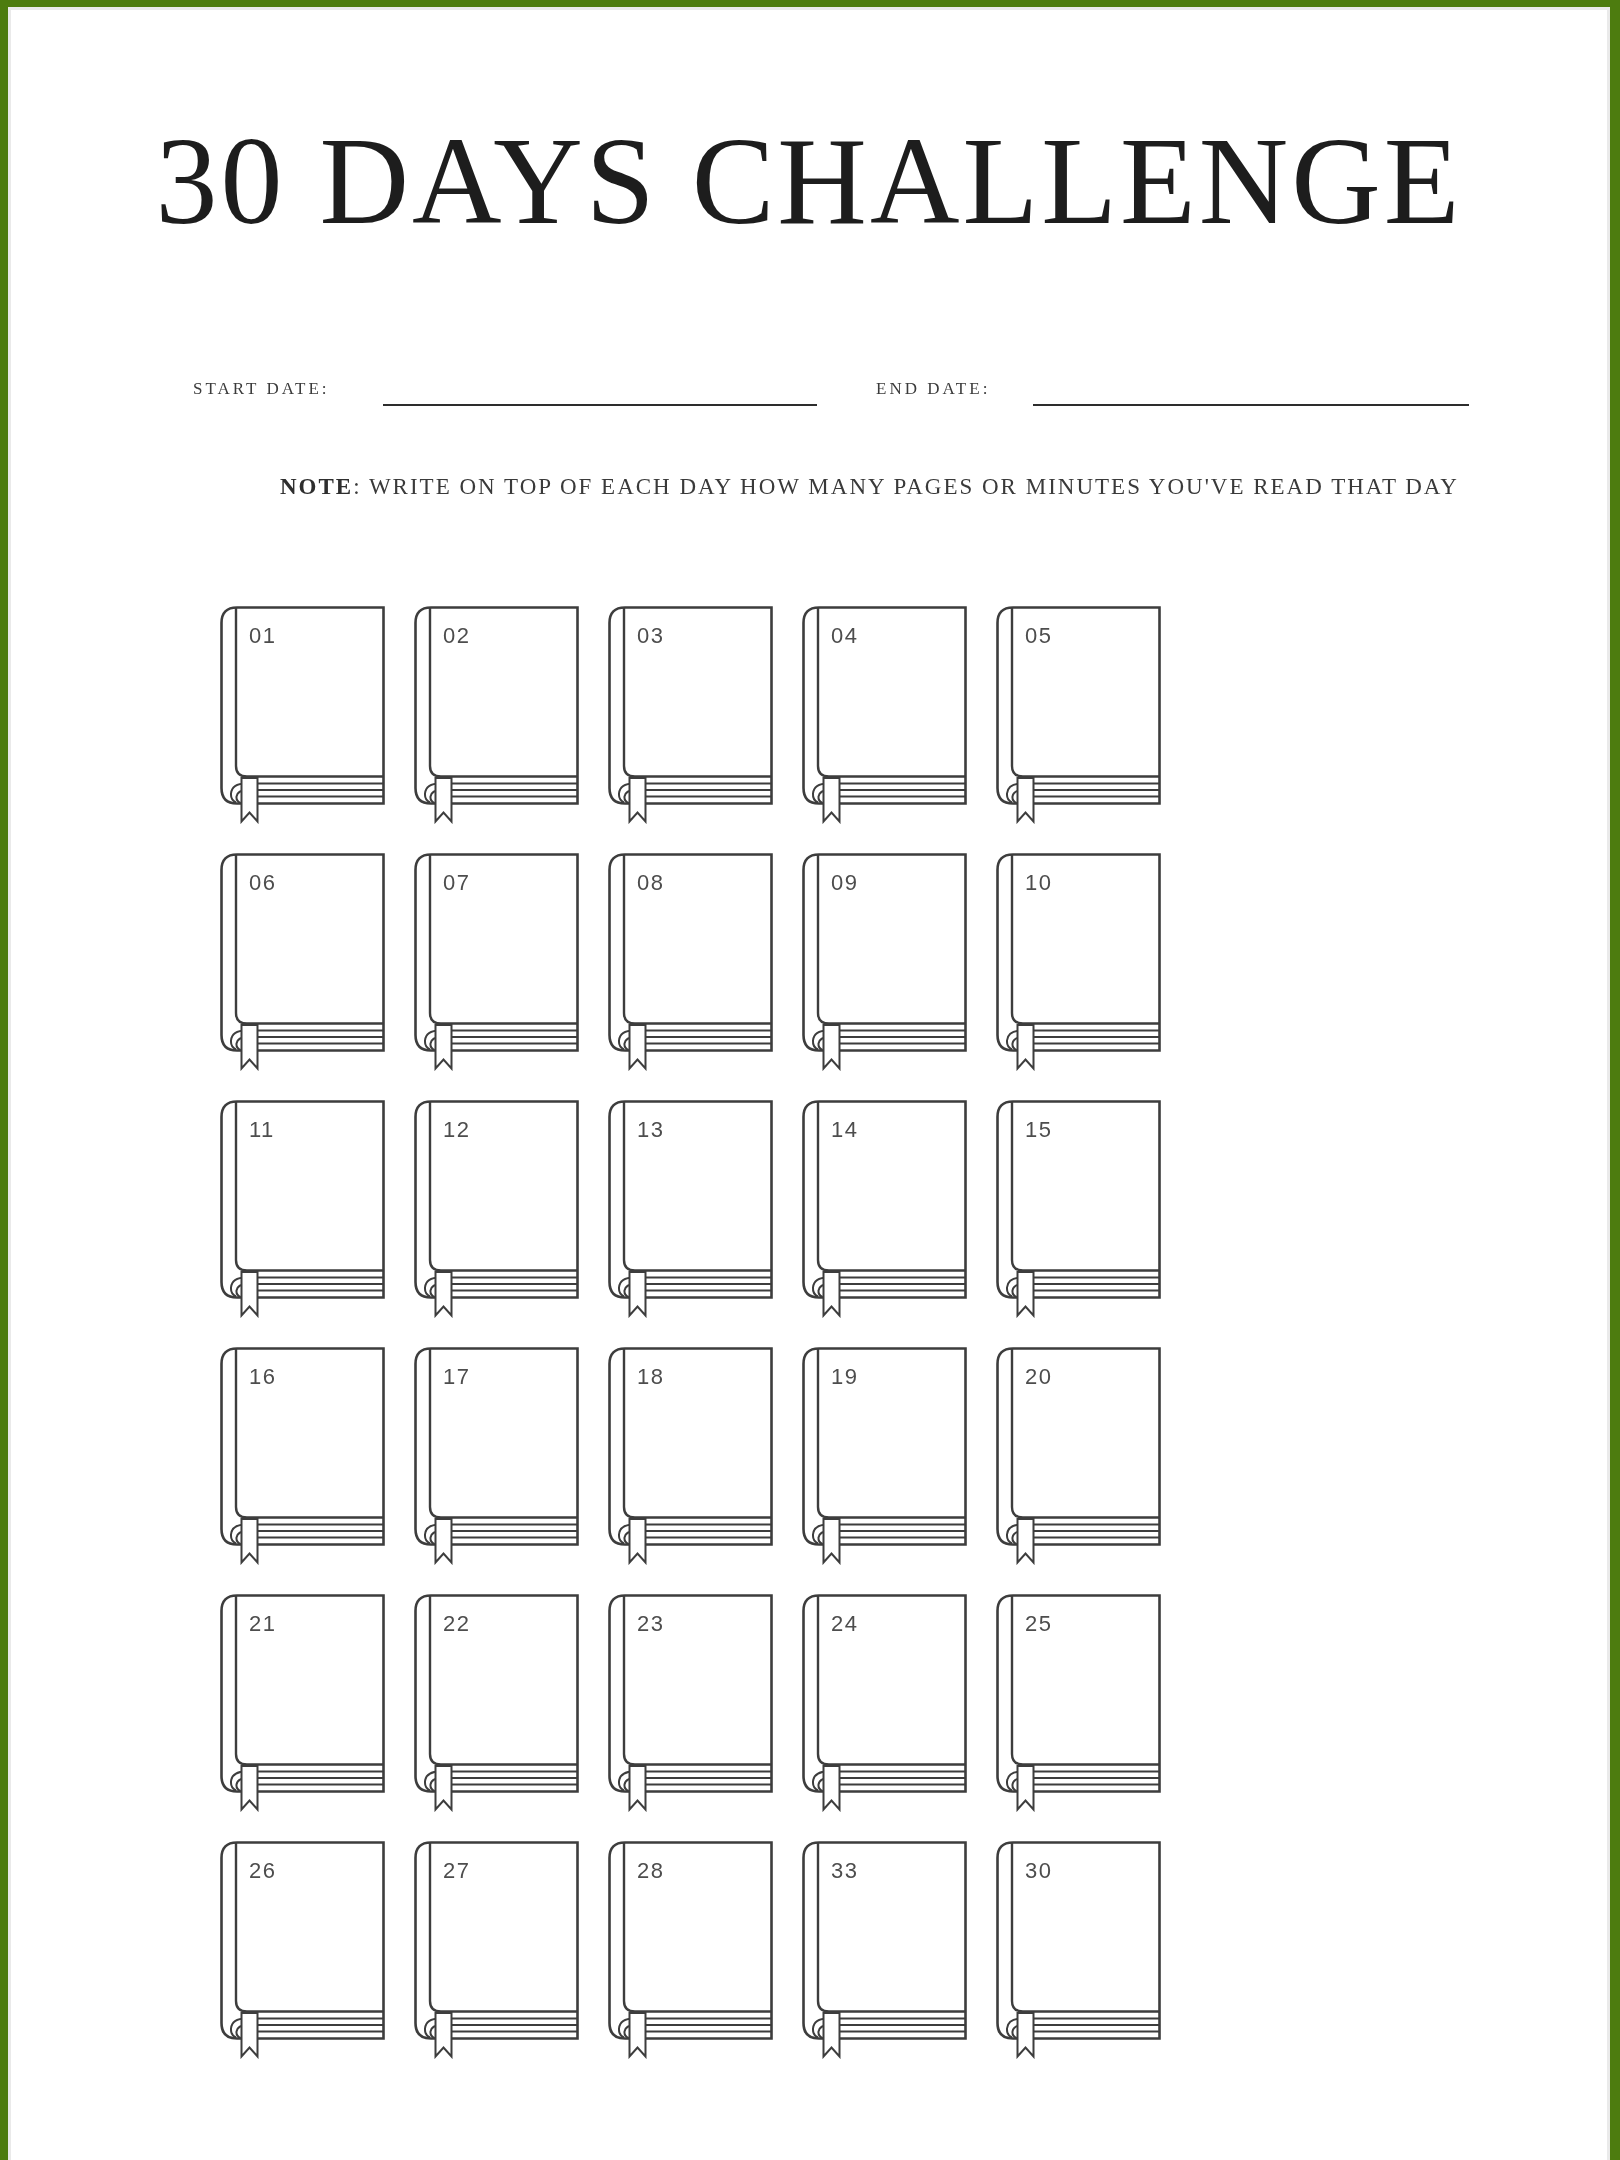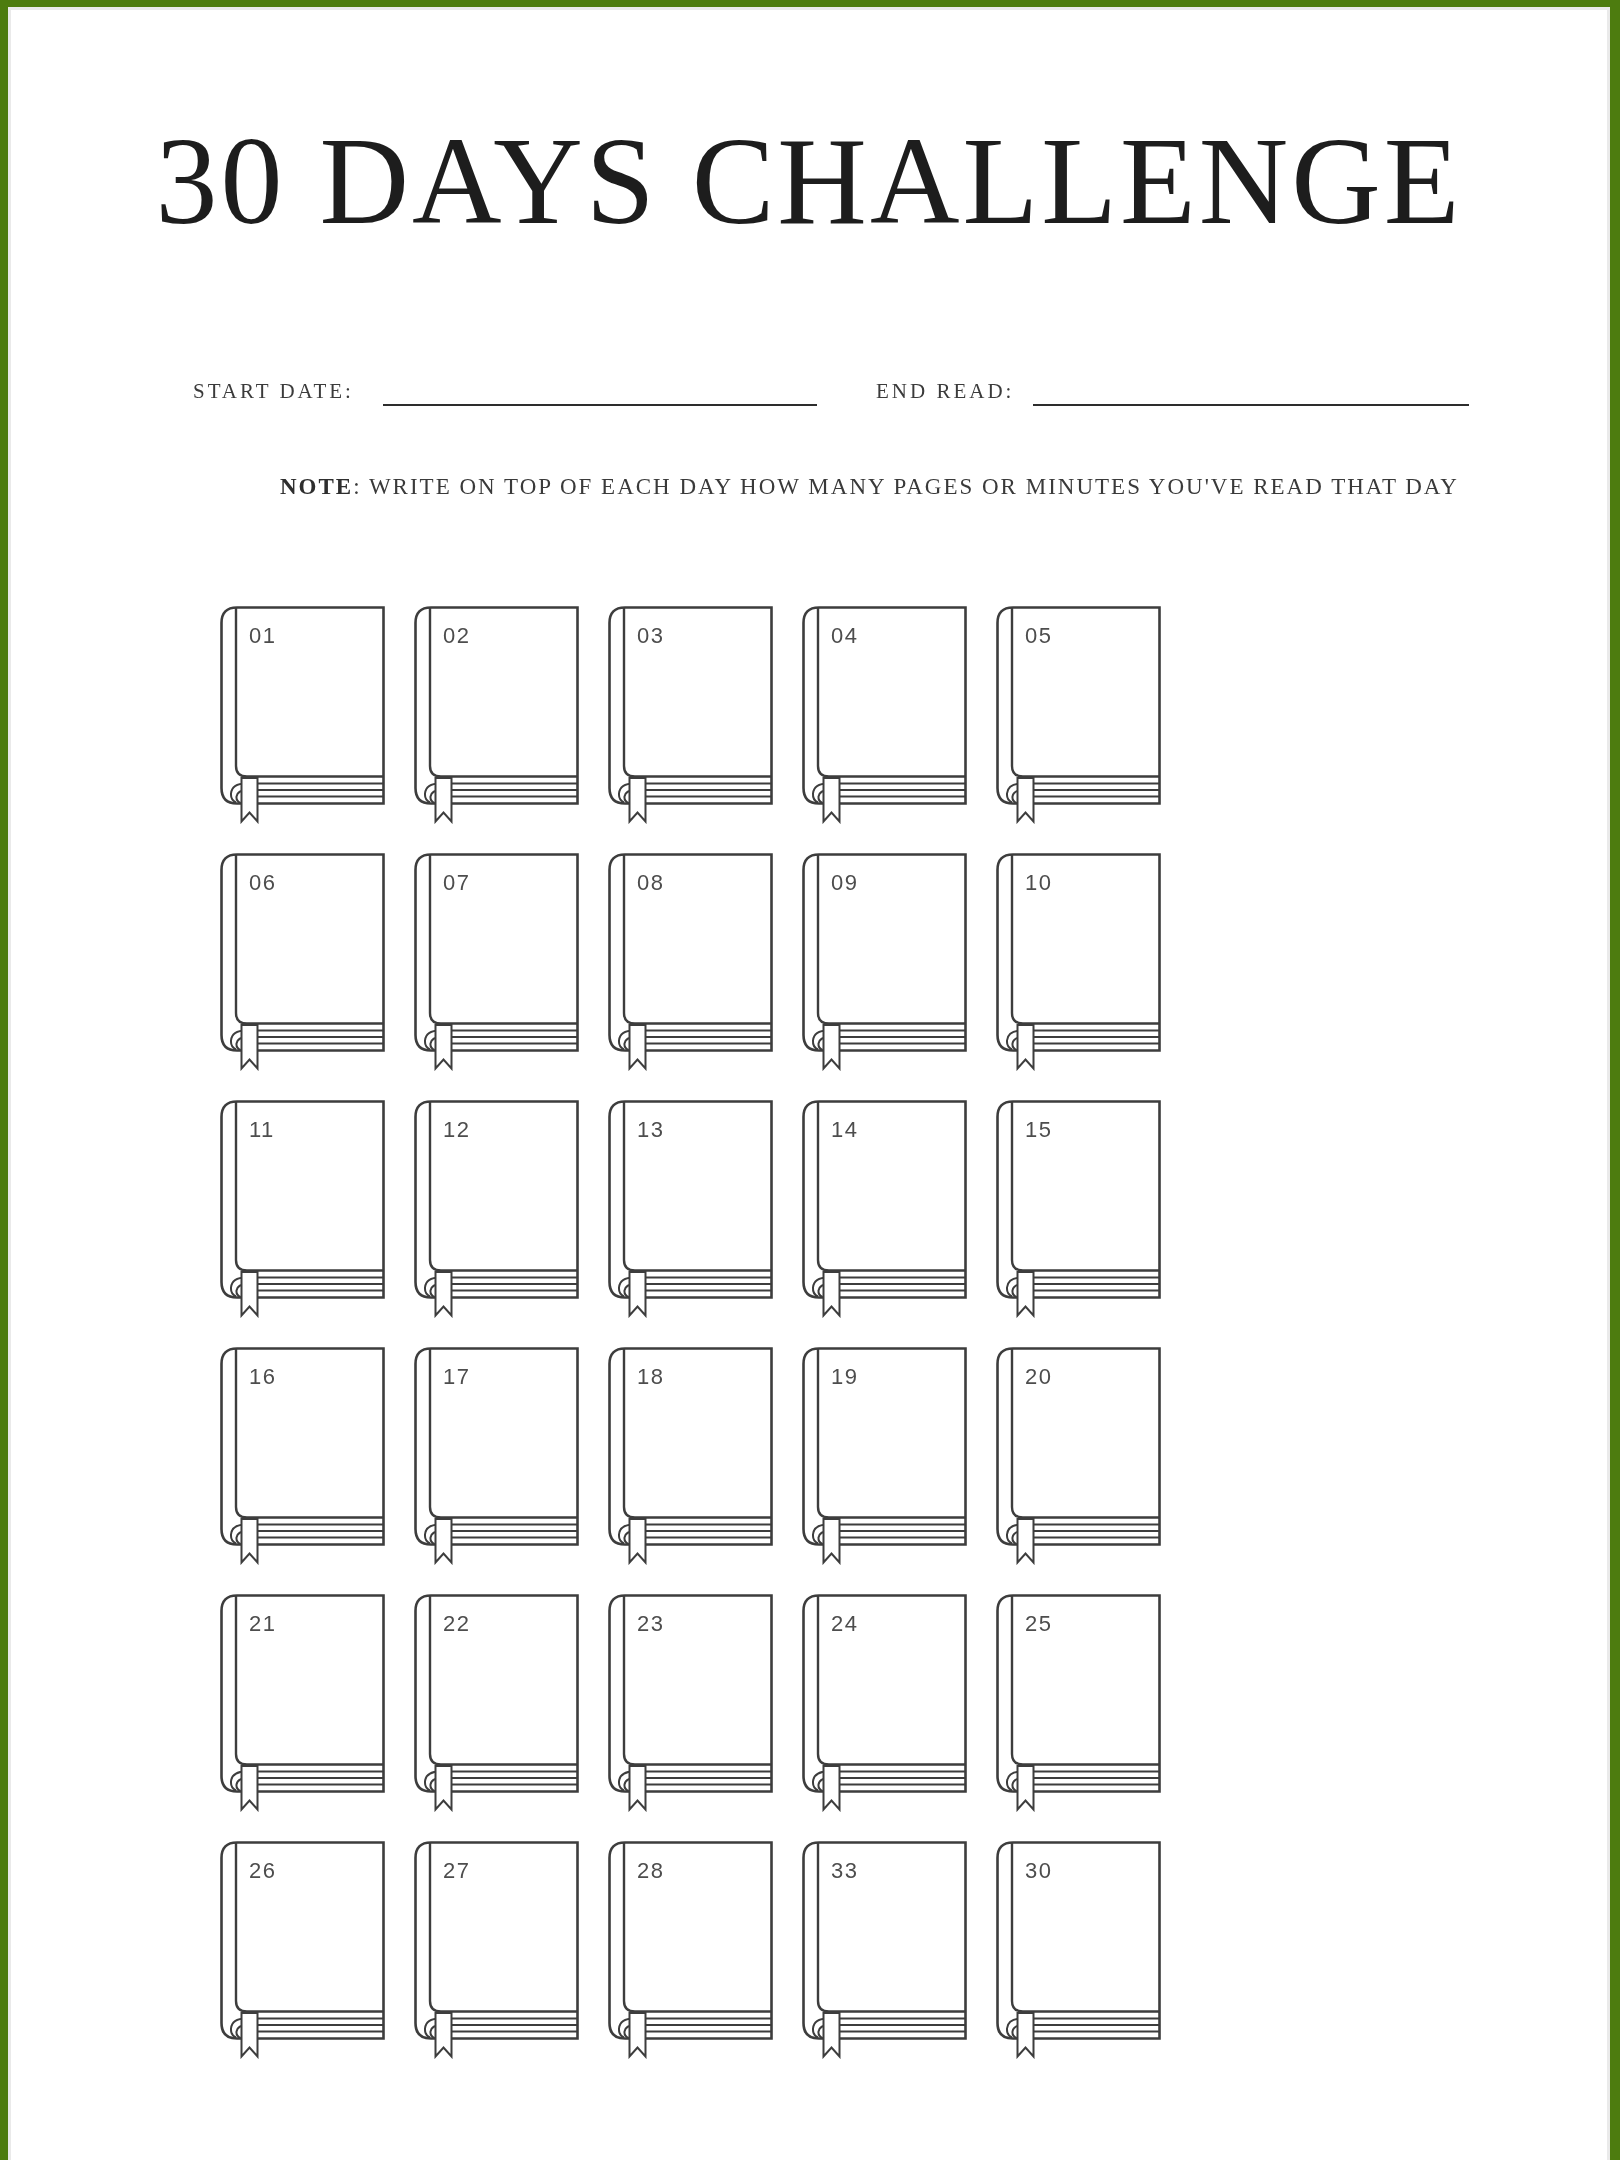--- a/index.html
+++ b/index.html
@@ -29,21 +29,21 @@
     font-size: 124px;
     line-height: 1.1;
     font-weight: 400;
     letter-spacing: 3px;
     color: #1d1d1d;
     white-space: nowrap;
   }
   .date-label {
     position: absolute;
     top: 369px;
-    font-size: 21px;
+    font-size: 17px;
     letter-spacing: 3px;
     color: #3b3b3b;
     white-space: nowrap;
   }
   .start-label { left: 182px; }
   .end-label   { left: 865px; }
   .date-line {
     position: absolute;
     top: 369px;
     height: 25px;
@@ -92,21 +92,21 @@
 <body>
 
 <div class="screen">
   <div class="page">
 
     <div class="title">30 DAYS CHALLENGE</div>
 
     <div class="date-label start-label">START DATE:</div>
     <div class="date-line start-line"></div>
 
-    <div class="date-label end-label">END READ:</div>
+    <div class="date-label end-label">END DATE:</div>
     <div class="date-line end-line"></div>
 
     <div class="note"><b>NOTE</b><span>: WRITE ON TOP OF EACH DAY HOW MANY PAGES OR MINUTES YOU'VE READ THAT DAY</span></div>
 
     <div class="days-grid">
   <div class="day-cell">
     <svg width="165" height="218" viewBox="0 0 165 218" xmlns="http://www.w3.org/2000/svg">
 
       <path d="M163.5,1.5 H17 Q1.5,1.5 1.5,17 V182 Q1.5,197.5 17,197.5 H163.5 Z" fill="#ffffff" stroke="#3d3d3d" stroke-width="2.6"></path>
 

